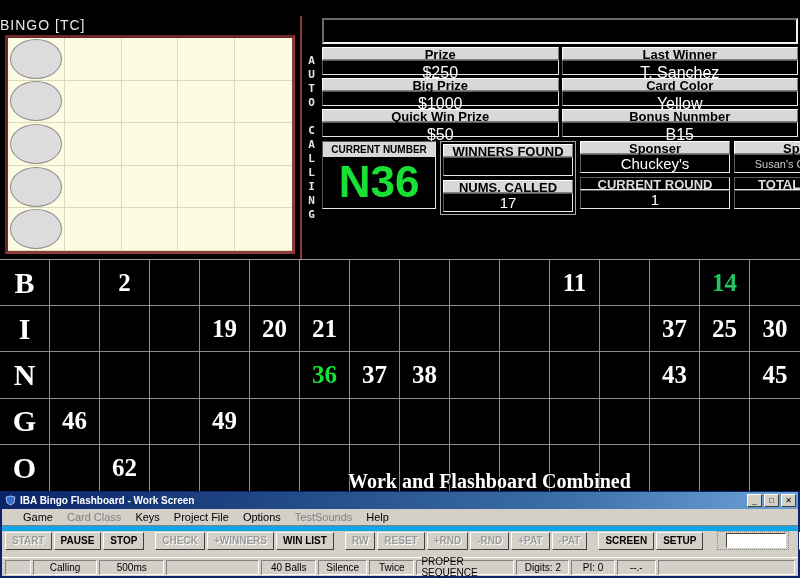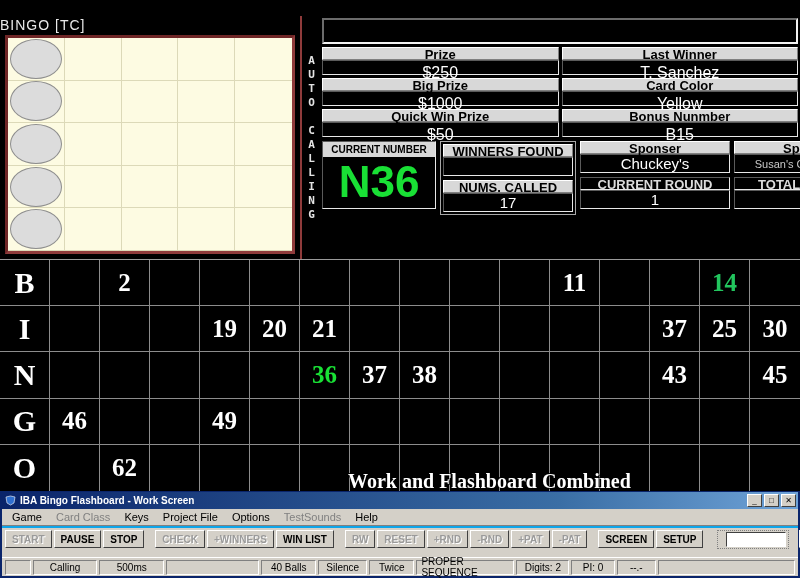--- a/index.html
+++ b/index.html
@@ -160,29 +160,29 @@
   #ws-buttons { display: flex; gap: 2px; padding-right: 2px; }
   .wbtn {
     width: 15px; height: 13px; background: #d4d0c8;
     border: 1px solid; border-color: #fff #404040 #404040 #fff;
     display: flex; align-items: center; justify-content: center;
     font-size: 8px; color: #000; font-family: "Liberation Sans", sans-serif;
   }
 
   #ws-menubar {
     height: 17px; background: #d4d0c8; display: flex; align-items: center;
-    padding-left: 4px; gap: 2px; border-bottom: 1px solid #808080;
+    padding-left: 15px; gap: 2px; border-bottom: 1px solid #808080;
   }
   .menu-item { font-size: 11px; color: #000; padding: 1px 6px; }
   .menu-item.disabled { color: #808080; }
 
   #ws-toolbar {
     height: 24px; background: #d4d0c8; display: flex; align-items: center;
     padding: 0 3px; gap: 5px;
-    border-top: 2px solid #0ea5e9;
+    border-top: 5px solid #0ea5e9;
   }
   .tbtn {
     height: 18px; padding: 0 6px; font-size: 10px; font-weight: bold; color: #000;
     background: #d4d0c8;
     border: 1px solid; border-color: #fff #404040 #404040 #fff;
     display: flex; align-items: center; justify-content: center;
     white-space: nowrap;
   }
   .tbtn.disabled { color: #9a9a9a; text-shadow: 1px 1px 0 #fff; }
   .tsep { width: 7px; }

